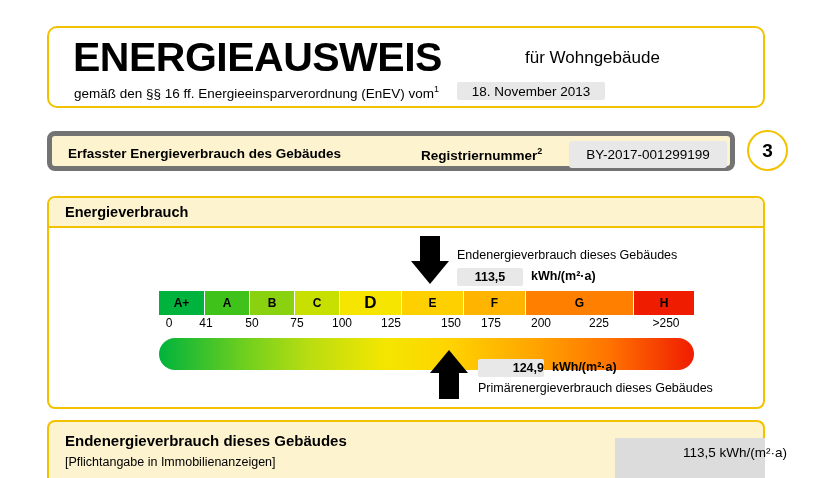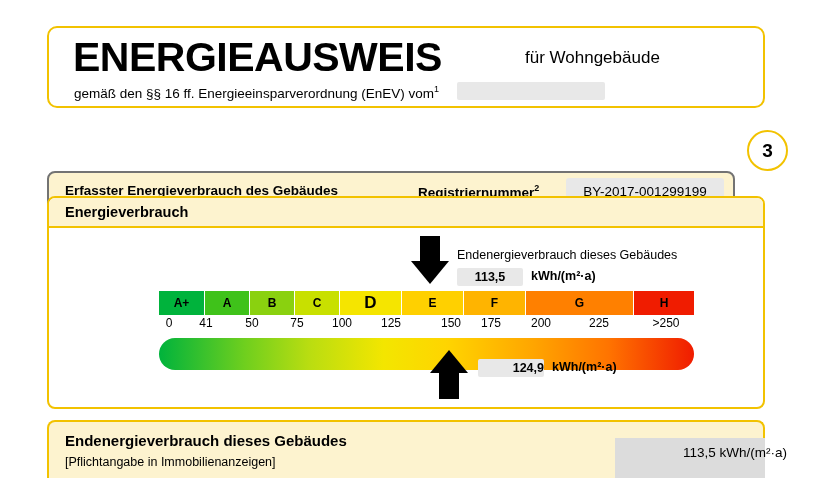--- a/index.html
+++ b/index.html
@@ -83,25 +83,24 @@
     line-height: 17px;
   }
 
   
   .reg-box {
     position: absolute;
     left: 47px;
     top: 131px;
     width: 688px;
     height: 40px;
-    border: 2px solid #737373;
+    border: 5px solid #737373;
     border-radius: 8px;
     background: #fdf3cf;
     box-sizing: border-box;
-    margin-top: 40px;
   }
   .reg-label {
     position: absolute;
     left: 16px;
     top: 10px;
     font-size: 13.5px;
     font-weight: bold;
     color: #000;
     white-space: nowrap;
   }
@@ -430,20 +429,21 @@
 
 <div class="page">
 
   <div class="title-box">
     <div class="title-main">ENERGIEAUSWEIS</div>
     <div class="title-sub">für Wohngebäude</div>
     <div class="title-law">
       <span>gemäß den §§ 16 ff. Energieeinsparverordnung (EnEV) vom</span><sup>1</sup>
     </div>
     <div class="date-box"></div>
+    <div class="date-text">18. November 2013</div>
   </div>
 
   <div class="reg-box">
     <div class="reg-label">Erfasster Energieverbrauch des Gebäudes</div>
     <div class="reg-number-label">
       <span>Registriernummer</span><sup>2</sup>
     </div>
     <div class="reg-value-box"></div>
     <div class="reg-value-text">BY-2017-001299199</div>
   </div>
@@ -491,20 +491,21 @@
 
     <div class="gradient-bar"></div>
 
     <div class="arrow-up">
       <div class="head"></div>
       <div class="shaft"></div>
     </div>
     <div class="prim-value-box"></div>
     <div class="prim-value-text">124,9</div>
     <div class="prim-unit">kWh/(m²·a)</div>
+    <div class="prim-label">Primärenergieverbrauch dieses Gebäudes</div>
   </div>
 
   <div class="footer-box">
     <div class="footer-title">Endenergieverbrauch dieses Gebäudes</div>
     <div class="footer-sub">[Pflichtangabe in Immobilienanzeigen]</div>
     <div class="footer-value-box"></div>
     <div class="footer-value-text">113,5 kWh/(m²·a)</div>
   </div>
 
 </div>

